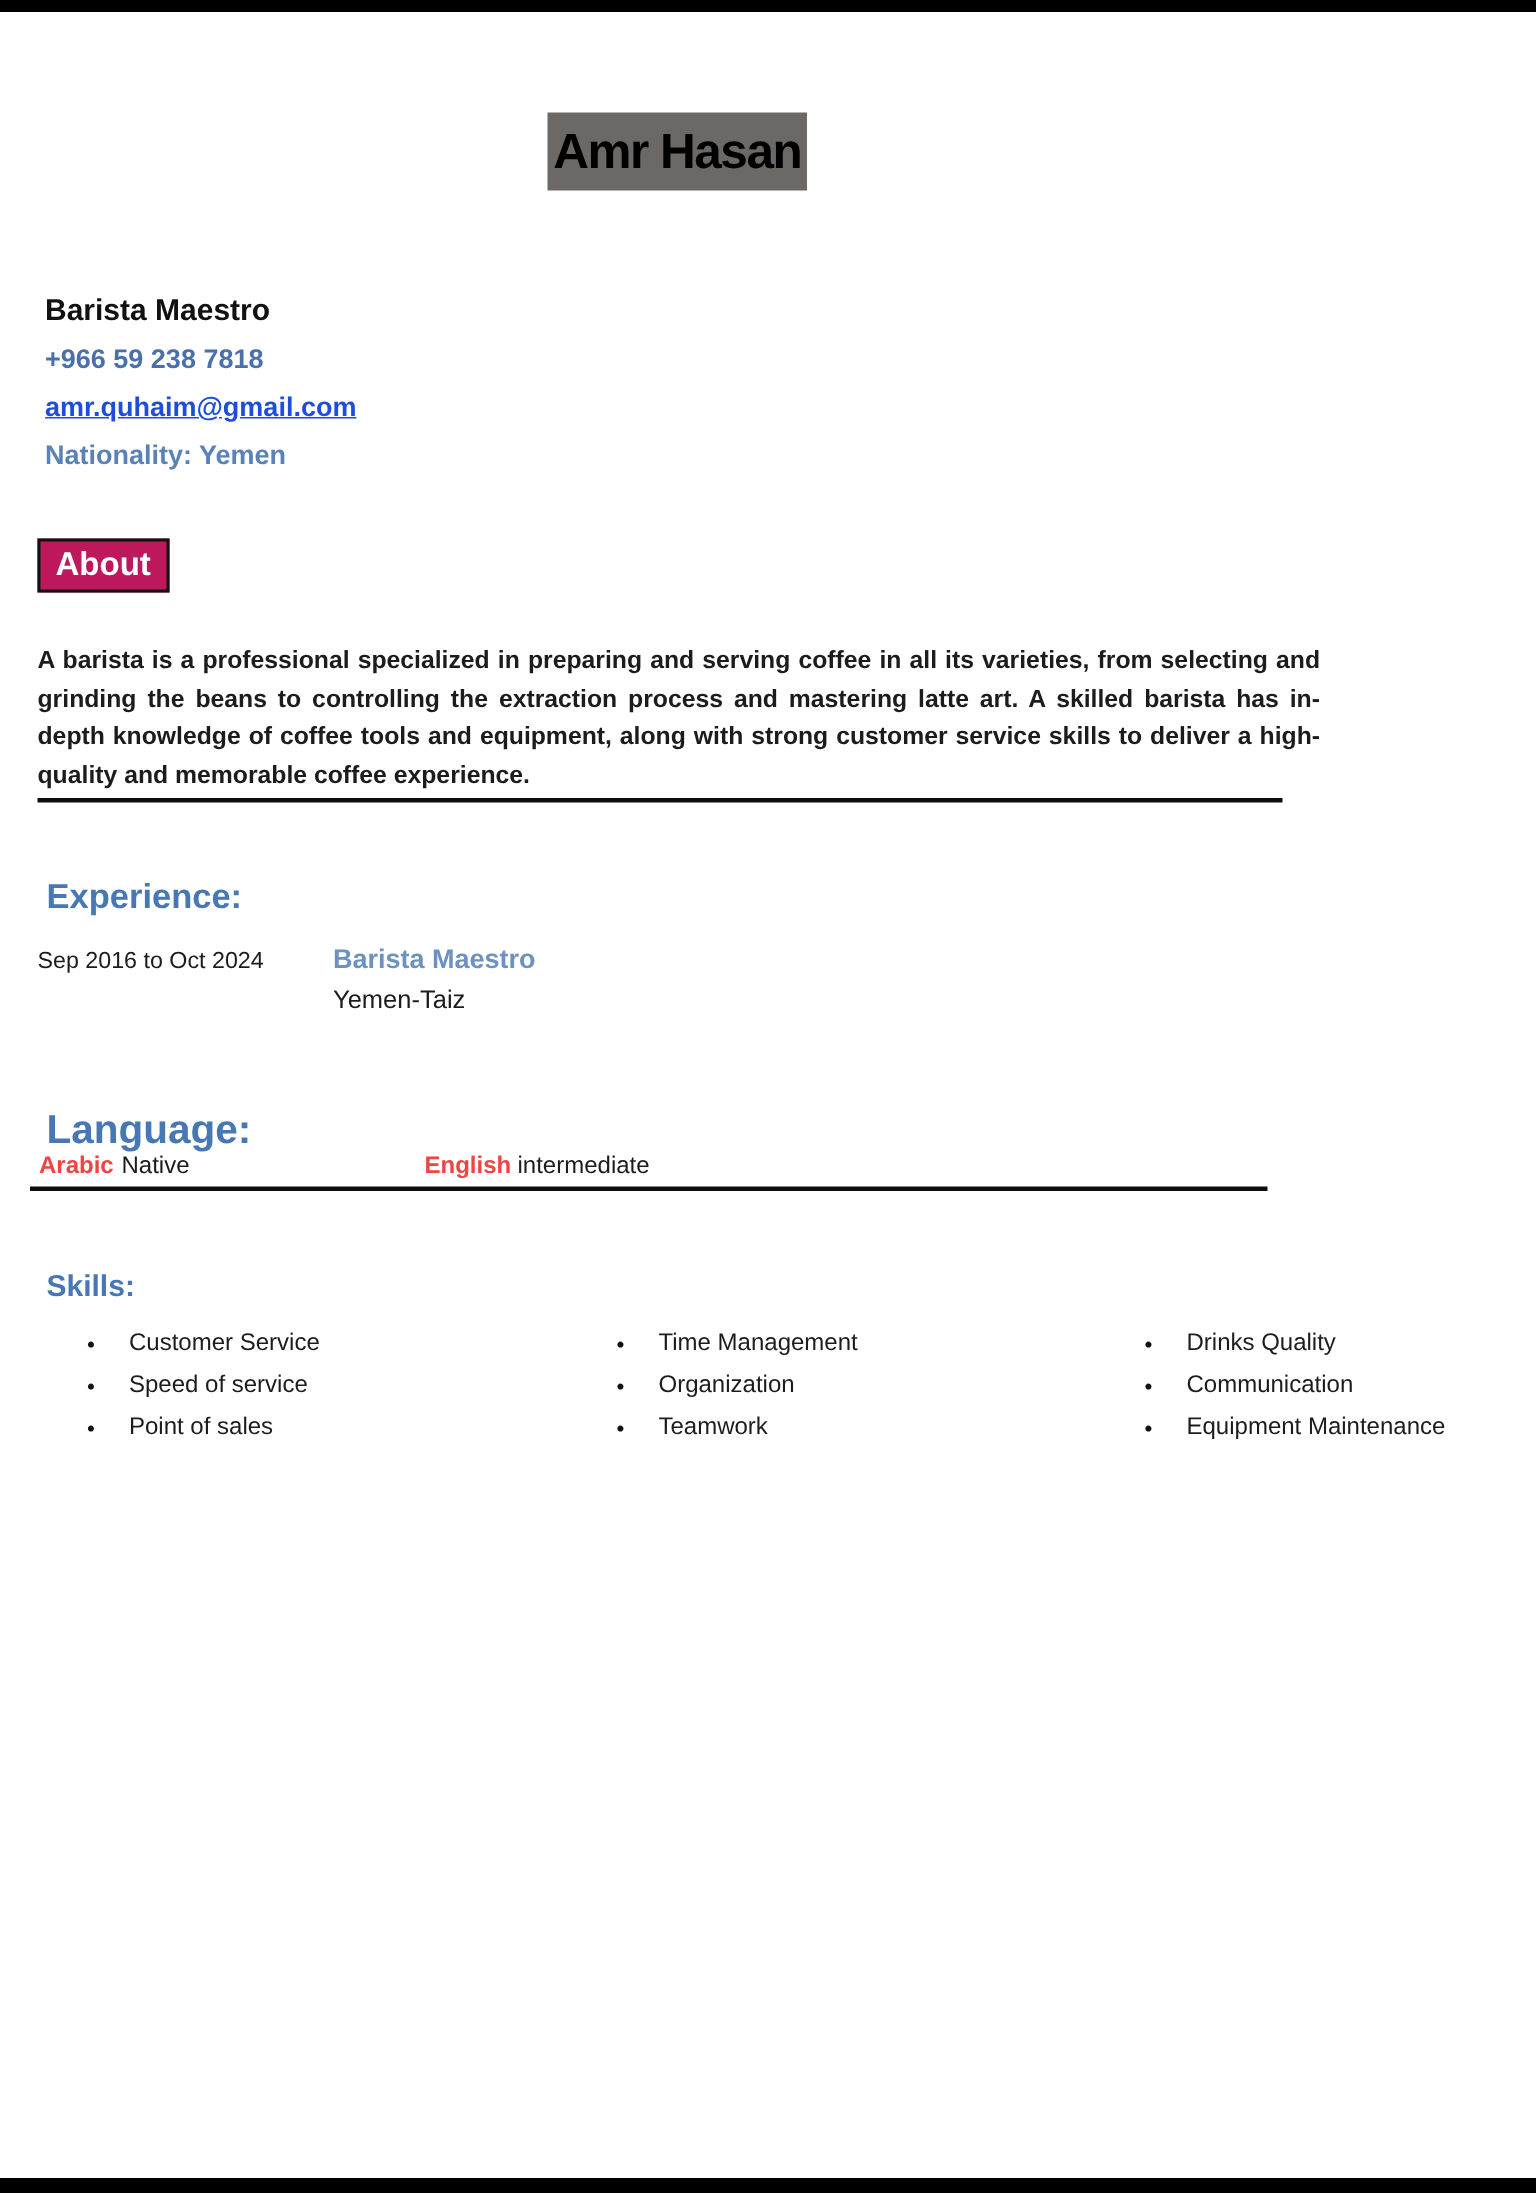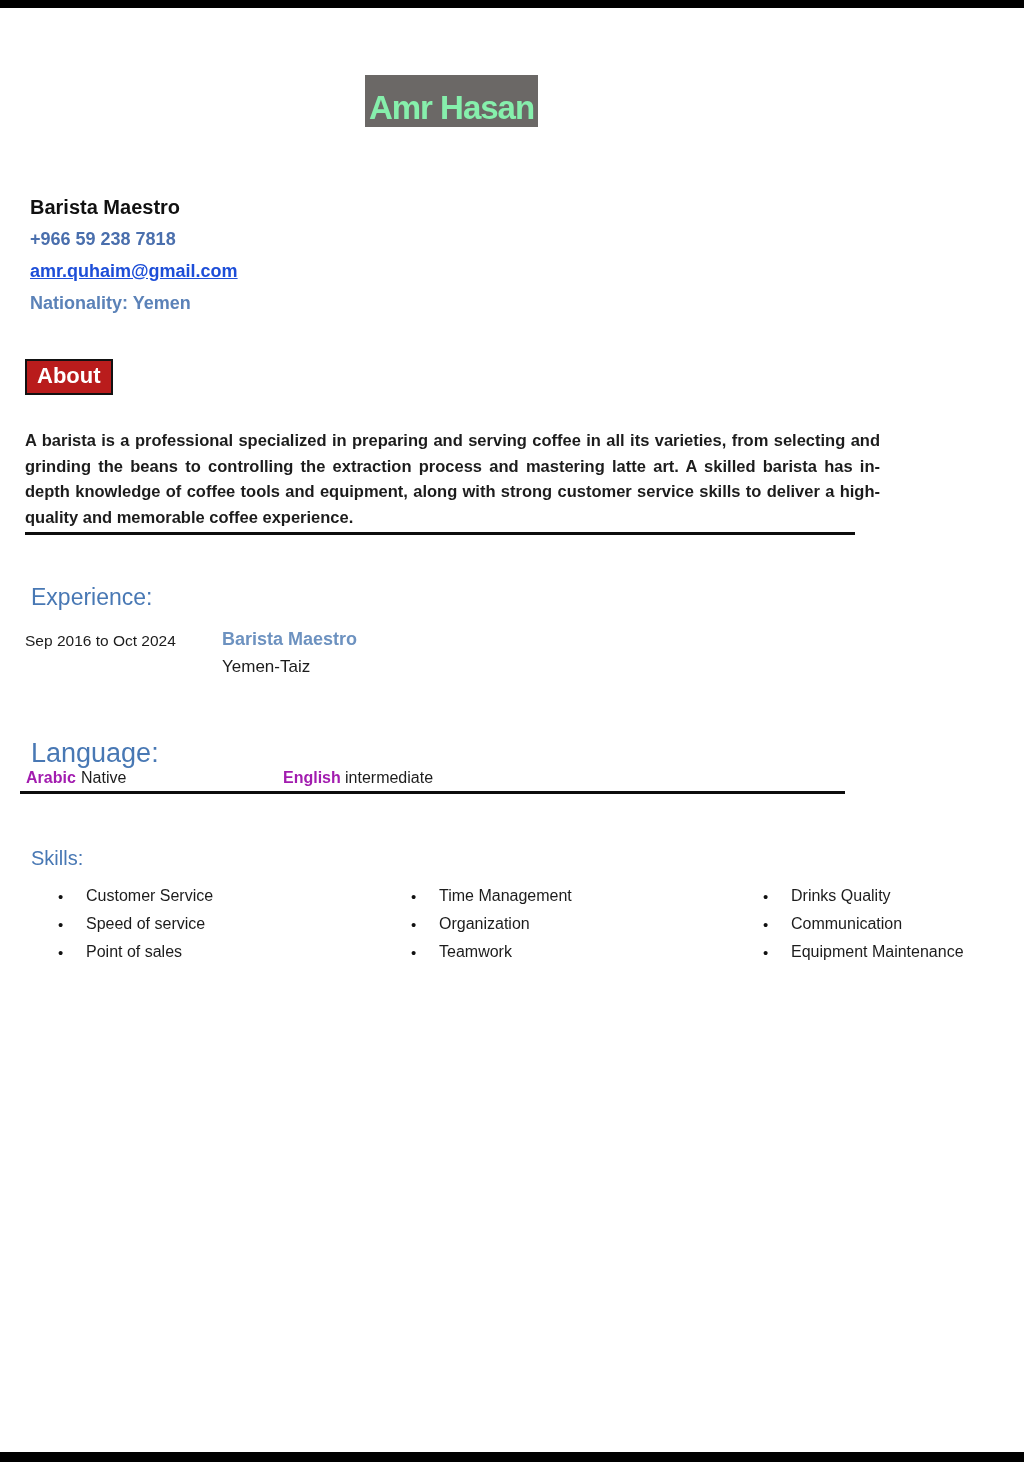--- a/index.html
+++ b/index.html
@@ -14,26 +14,26 @@
   }
   .page-edge { position: absolute; left: 0; width: 1024px; background: #000000; }
   .edge-top { top: 0; height: 8px; }
   .edge-bottom { top: 1452px; height: 10px; }
 
   .name-box {
     position: absolute;
     left: 365px; top: 75px;
     width: 173px; height: 52px;
     background: #6b6866;
-    color: #86efac;
+    color: #000000;
     font-size: 33px;
     font-weight: bold;
     letter-spacing: -1px;
     display: flex;
-    align-items: flex-end;
+    align-items: center;
     justify-content: center;
     white-space: nowrap;
   }
 
   .job-title {
     position: absolute; left: 30px; top: 196px;
     font-size: 20px; font-weight: bold; color: #111111;
   }
   .phone {
     position: absolute; left: 30px; top: 229px;
@@ -44,21 +44,21 @@
     font-size: 18px; font-weight: bold; color: #1d4ed8;
     text-decoration: underline;
   }
   .nationality {
     position: absolute; left: 30px; top: 293px;
     font-size: 18px; font-weight: bold; color: #5b82b8;
   }
 
   .about-box {
     position: absolute; left: 25px; top: 359px;
-    background: #b91c1c;
+    background: #be185d;
     border: 2px solid #121212;
     color: #ffffff;
     font-size: 22px; font-weight: bold;
     padding: 2px 10px 4px 10px;
   }
   .about-text {
     position: absolute; left: 25px; top: 428px;
     width: 855px;
     font-size: 16.5px;
     line-height: 25.7px;
@@ -66,41 +66,41 @@
     color: #1c1c1c;
     font-weight: bold;
   }
 
   .rule { position: absolute; background: #0d0d0d; height: 3px; }
   .rule-1 { left: 25px; top: 532px; width: 830px; }
   .rule-2 { left: 20px; top: 791px; width: 825px; }
 
   .section-heading {
     position: absolute;
-    font-weight: normal;
+    font-weight: bold;
     color: #4878b4;
   }
   .heading-experience { left: 31px; top: 584px; font-size: 23px; }
   .heading-language { left: 31px; top: 738px; font-size: 27px; }
   .heading-skills { left: 31px; top: 835px; font-size: 20px; margin-top: 12px; }
 
   .exp-dates {
     position: absolute; left: 25px; top: 632px;
     font-size: 15.5px; color: #1c1c1c;
   }
   .exp-role {
     position: absolute; left: 222px; top: 629px;
     font-size: 18px; font-weight: bold; color: #6d92c0;
   }
   .exp-location {
     position: absolute; left: 222px; top: 657px;
     font-size: 17px; color: #1c1c1c;
   }
 
-  .lang-name { position: absolute; top: 769px; font-size: 16px; font-weight: bold; color: #a21caf; text-align: right; }
+  .lang-name { position: absolute; top: 769px; font-size: 16px; font-weight: bold; color: #ef4444; text-align: right; }
   .lang-level { position: absolute; top: 769px; font-size: 16px; color: #1c1c1c; }
   .lang-arabic { left: 26px; }
   .lang-native { left: 81px; }
   .lang-english { left: 283px; }
   .lang-intermediate { left: 345px; }
 
   .skills-col { position: absolute; top: 882px; }
   .skills-col-1 { left: 58px; }
   .skills-col-2 { left: 411px; }
   .skills-col-3 { left: 763px; }

